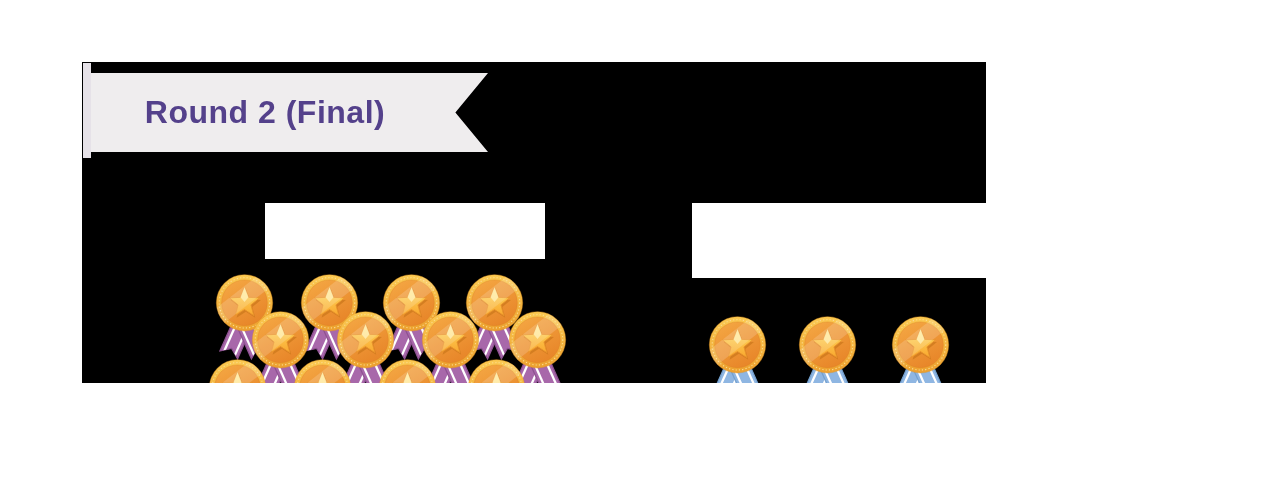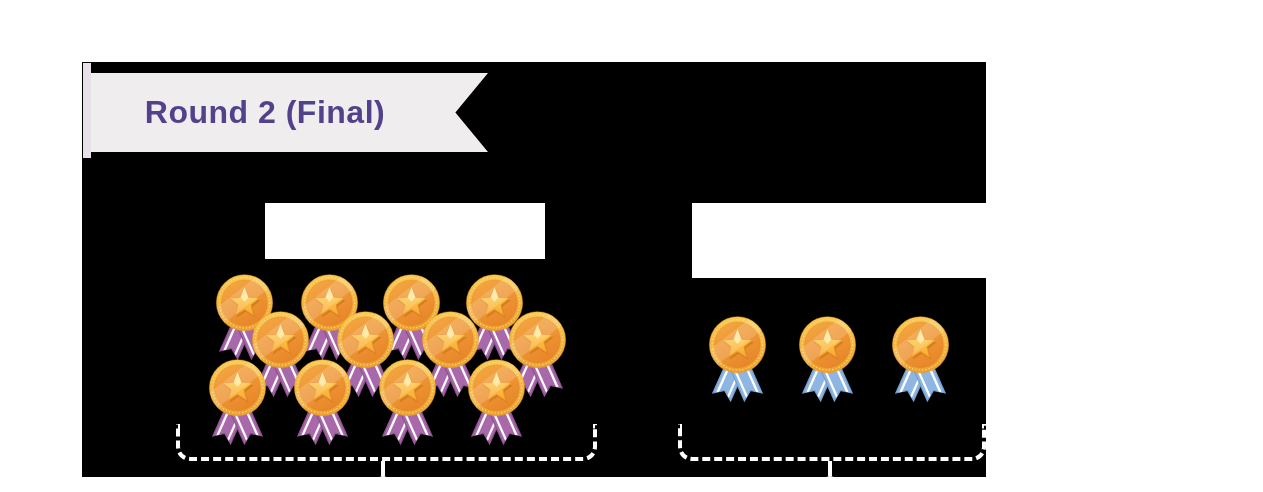--- a/index.html
+++ b/index.html
@@ -1,17 +1,17 @@
 <!DOCTYPE html>
 <html><head>
 <meta charset="utf-8">
 <style>
   html,body{margin:0;padding:0;background:#ffffff;}
   #stage{
-    position:relative;width:1263px;height:477px;overflow:hidden;
+    position:relative;width:1263px;height:383px;overflow:hidden;
     background:#ffffff;font-family:"Liberation Sans",sans-serif;
   }
   
   #canvas{position:absolute;left:82px;top:62px;width:904px;height:430px;background:#000000;}
   
   #banner-bar{position:absolute;left:83px;top:63px;width:8px;height:95px;background:#E6E2E8;z-index:3;}
   #banner{
     position:absolute;left:90px;top:73px;width:398px;height:79px;background:#EFEDEE;z-index:2;
     clip-path:polygon(0 0,100% 0,91.8% 50%,100% 100%,0 100%);
     display:flex;align-items:center;justify-content:center;padding-right:48px;box-sizing:border-box;

